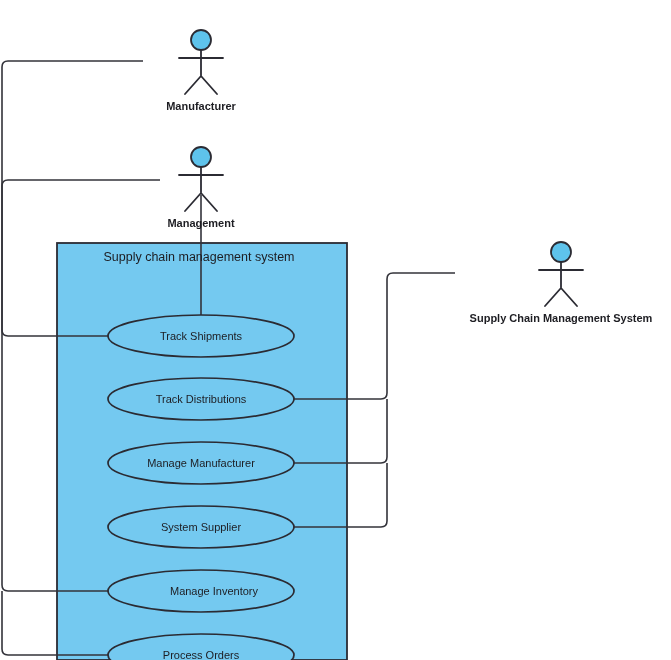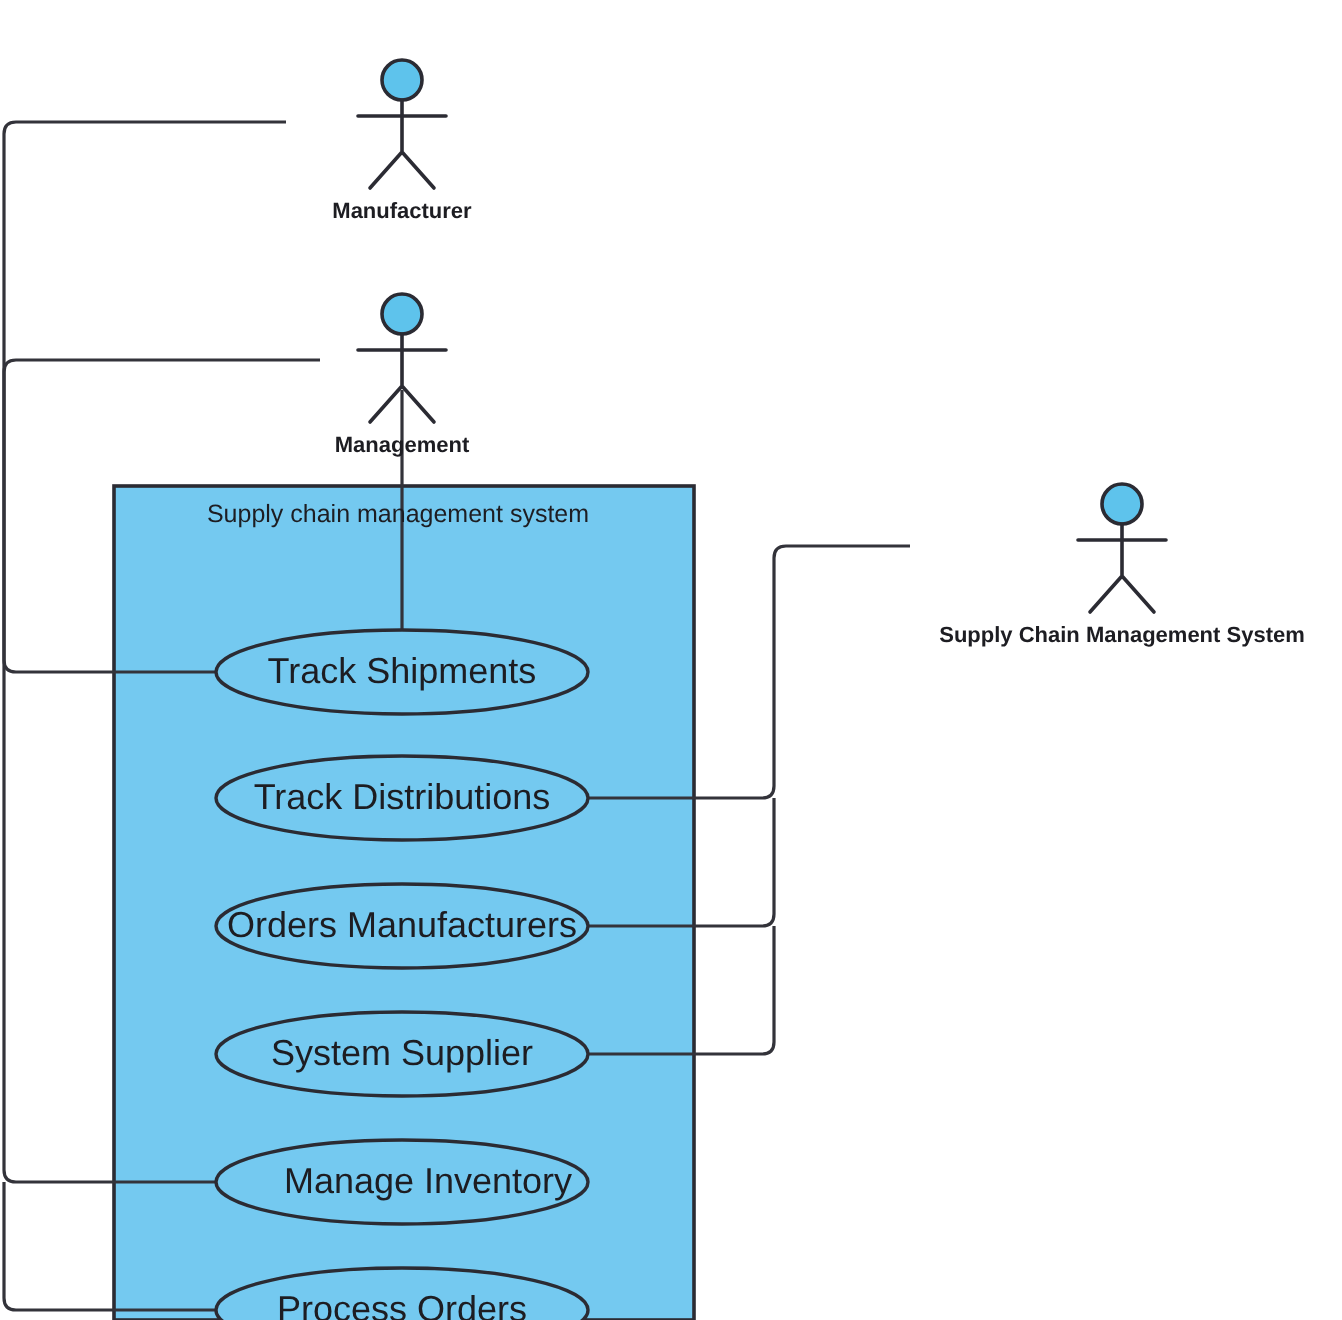--- a/index.html
+++ b/index.html
@@ -54,21 +54,21 @@
   }
   .txt {
     position: absolute;
     color: #1d1d22;
     font-family: "Liberation Sans", sans-serif;
     white-space: nowrap;
     -webkit-user-select: none;
     user-select: none;
   }
   .uc-label {
-    font-size: 18px;
+    font-size: 11px;
     text-align: center;
     transform: translate(-50%, -50%);
   }
   .actor-label {
     font-size: 11px;
     text-align: right;
     transform: translate(-50%, 0);
     font-weight: bold;
   }
   .sys-title {
@@ -118,21 +118,21 @@
     <g>
       <circle class="actor-head" cx="561" cy="252" r="10"></circle>
       <path class="actor-stroke" d="M 561 262 L 561 288 M 539 270 L 583 270 M 561 288 L 545 306 M 561 288 L 577 306"></path>
     </g>
   </svg>
 
   <div class="txt sys-title" style="left:199px; top:250px;">Supply chain management system</div>
 
   <div class="txt uc-label" style="left:201px; top:336px;">Track Shipments</div>
   <div class="txt uc-label" style="left:201px; top:399px;">Track Distributions</div>
-  <div class="txt uc-label" style="left:201px; top:463px;">Orders Manufacturers</div>
+  <div class="txt uc-label" style="left:201px; top:463px;">Manage Manufacturer</div>
   <div class="txt uc-label" style="left:201px; top:527px;">System Supplier</div>
   <div class="txt uc-label" style="left:214px; top:591px;">Manage Inventory</div>
   <div class="txt uc-label" style="left:201px; top:655px;">Process Orders</div>
 
   <div class="txt actor-label" style="left:201px; top:100px;">Manufacturer</div>
   <div class="txt actor-label" style="left:201px; top:217px;">Management</div>
   <div class="txt actor-label" style="left:561px; top:312px;">Supply Chain Management System</div>
 
 </div>
 

